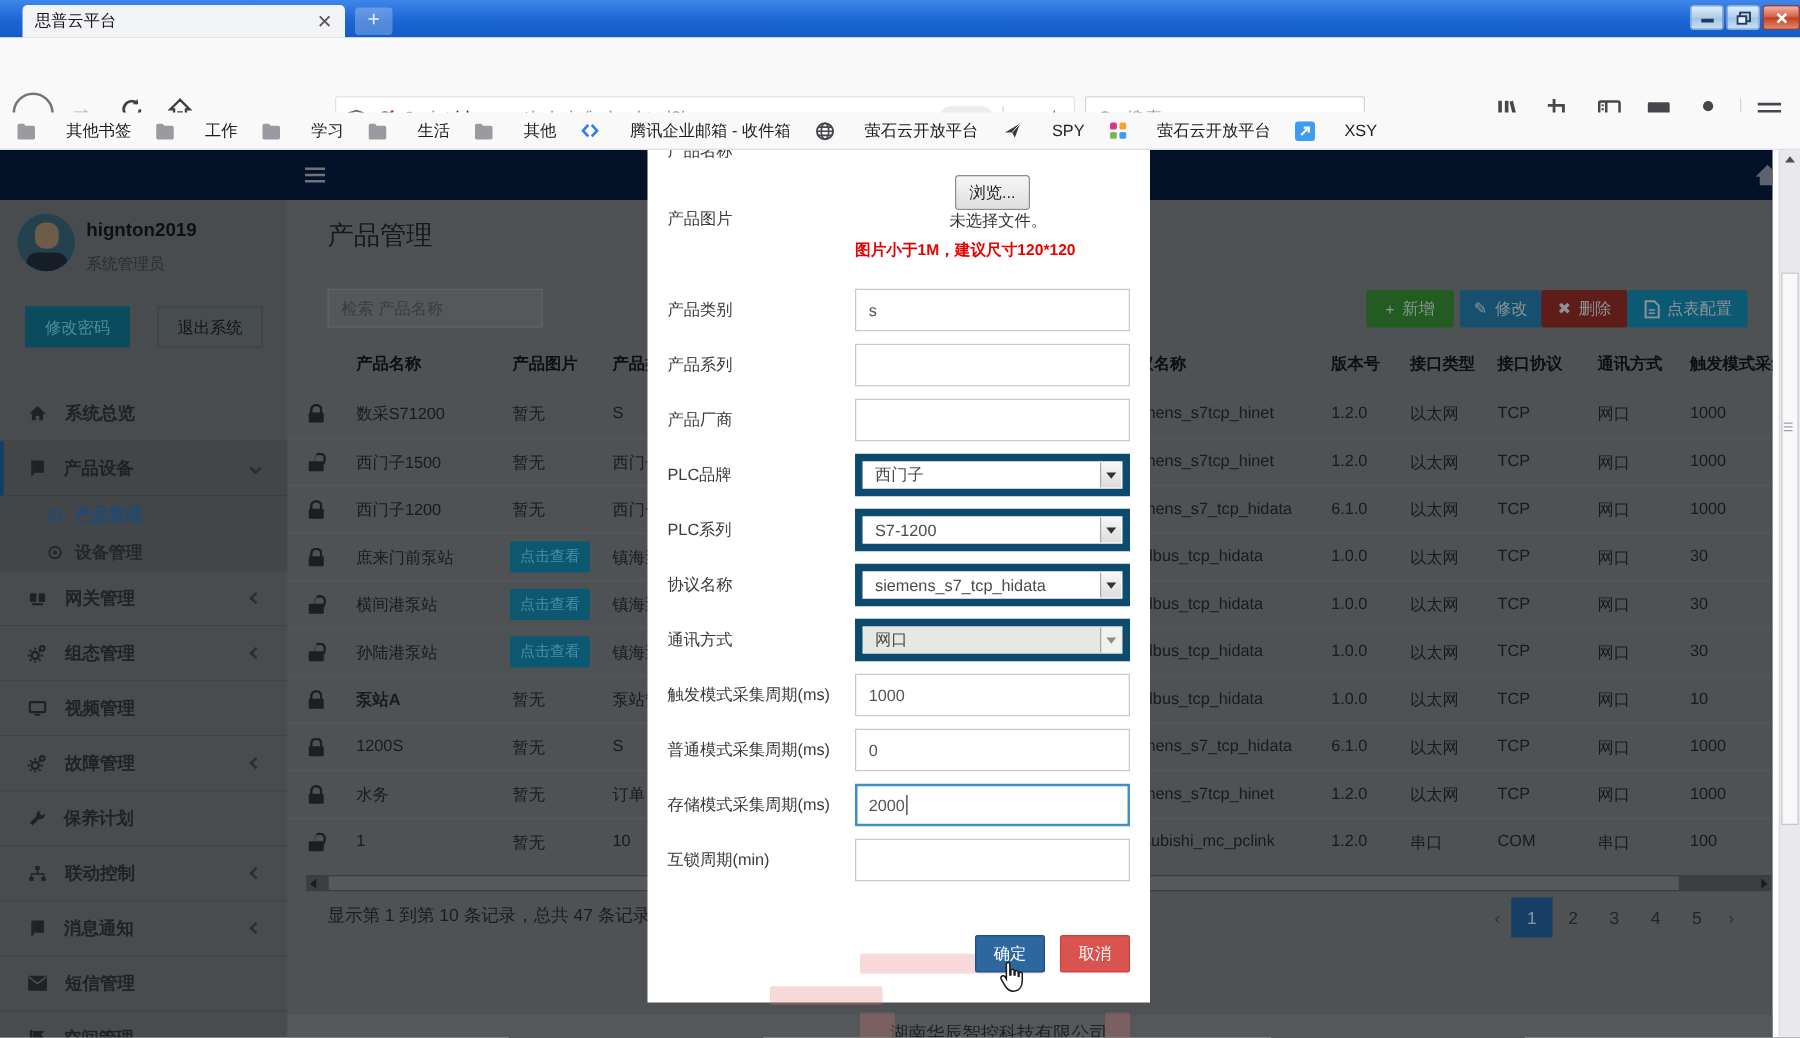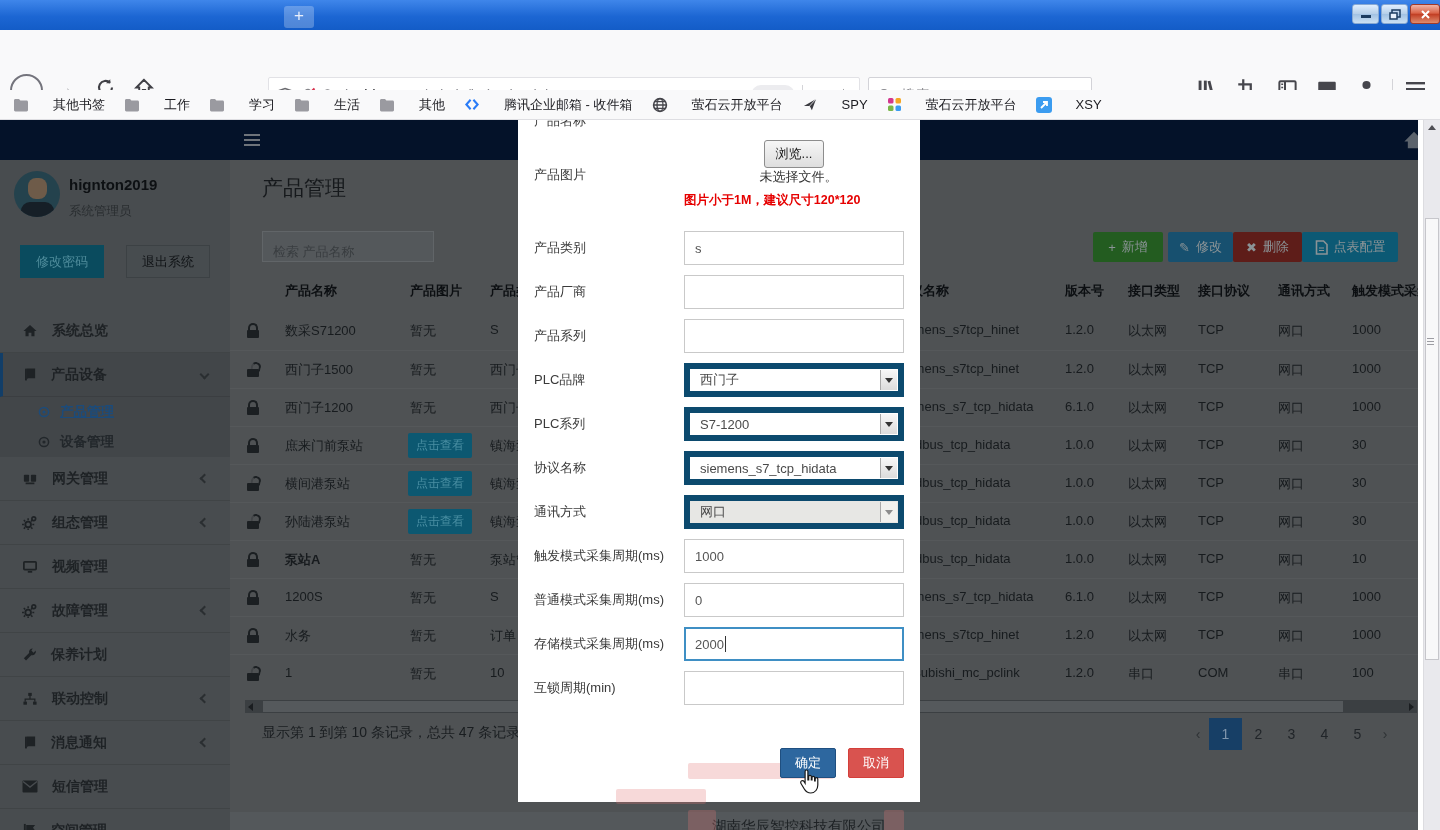--- a/index.html
+++ b/index.html
@@ -59,21 +59,21 @@
  padding-left:38px;gap:10px;font-size:13.5px;color:#22272b;background:#424649;font-weight:600}
 .smi.active{color:#1c4b7a;text-decoration:underline}
 .chev{width:7px;height:7px;border-right:2px solid #2a2e31;border-bottom:2px solid #2a2e31;
  position:absolute;right:22px}
 .chev.left{transform:rotate(135deg)}
 .chev.down{transform:rotate(45deg)}
 
 .content{position:absolute;top:40px;left:230px;width:1188px;height:670px;background:#4f5254}
 .ptitle{position:absolute;left:32px;top:14px;font-size:21px;color:#16191c}
 .csearch{position:absolute;left:32px;top:71px;width:172px;height:31px;background:#54585b;
- border:1px solid #616568;display:flex;align-items:flex-end;padding:0 10px;font-size:13px;color:#393d40}
+ border:1px solid #616568;display:flex;align-items:center;padding:0 10px;font-size:13px;color:#393d40}
 .tbtn{position:absolute;top:72px;height:30px;display:flex;align-items:center;justify-content:center;
  gap:6px;font-size:13px;color:#8b9396;border-radius:2px}
 .hcell{position:absolute;top:0;font-size:13px;font-weight:bold;color:#0c0f12;white-space:nowrap}
 .trow{position:absolute;left:0;width:1188px;height:38px}
 .trow+.trow{border-top:1px solid rgba(255,255,255,.04)}
 .tcell{position:absolute;top:10px;font-size:13px;color:#171b1e;white-space:nowrap}
 .viewbtn{position:absolute;top:6px;width:64px;height:25px;background:#0c5871;color:#4a8fa3;
  font-size:12px;display:flex;align-items:center;justify-content:center;border-radius:2px}
 .lk{position:relative;width:13px;height:17px}
 .lk .b{position:absolute;left:0;top:8px;width:12px;height:8px;background:#1b1f22;border-radius:1px}
@@ -123,20 +123,24 @@
 .grip i{display:block;height:1px;background:#9d9da3;margin-bottom:2px}
 .uparrow{position:absolute;left:4px;top:5px;width:0;height:0;border-left:4px solid transparent;
  border-right:4px solid transparent;border-bottom:5px solid #4e4e54}
 #cursor{position:absolute;left:798px;top:648px;z-index:200}
 .ico{flex-shrink:0}
 </style>
 </head>
 <body>
 
 <div class="titlebar">
+  <div class="tab">
+    <span>思普云平台</span>
+    <span class="tab-close">✕</span>
+  </div>
   <div class="newtab">+</div>
   <div class="winbtns">
     <div class="wb">
         <svg width="12" height="10">
           <rect x="1" y="6" width="10" height="3" fill="#1c3c60"></rect>
         </svg>
       </div>
     <div class="wb">
         <svg width="12" height="11">
           <rect x="3" y="1" width="8" height="7" fill="none" stroke="#1c3c60" stroke-width="1.5"></rect>
@@ -716,29 +720,29 @@
         </div>
         <div class="mrow">
           <label class="mlabel">产品类别</label>
           <div class="mctl">
             <div class="minput">
               <span>s</span>
             </div>
           </div>
         </div>
         <div class="mrow">
-          <label class="mlabel">产品厂商</label>
+          <label class="mlabel">产品系列</label>
           <div class="mctl">
             <div class="minput">
               <span></span>
             </div>
           </div>
         </div>
         <div class="mrow">
-          <label class="mlabel">产品系列</label>
+          <label class="mlabel">产品厂商</label>
           <div class="mctl">
             <div class="minput">
               <span></span>
             </div>
           </div>
         </div>
         <div class="mrow">
           <label class="mlabel">PLC品牌</label>
           <div class="mctl">
             <div class="msel">

